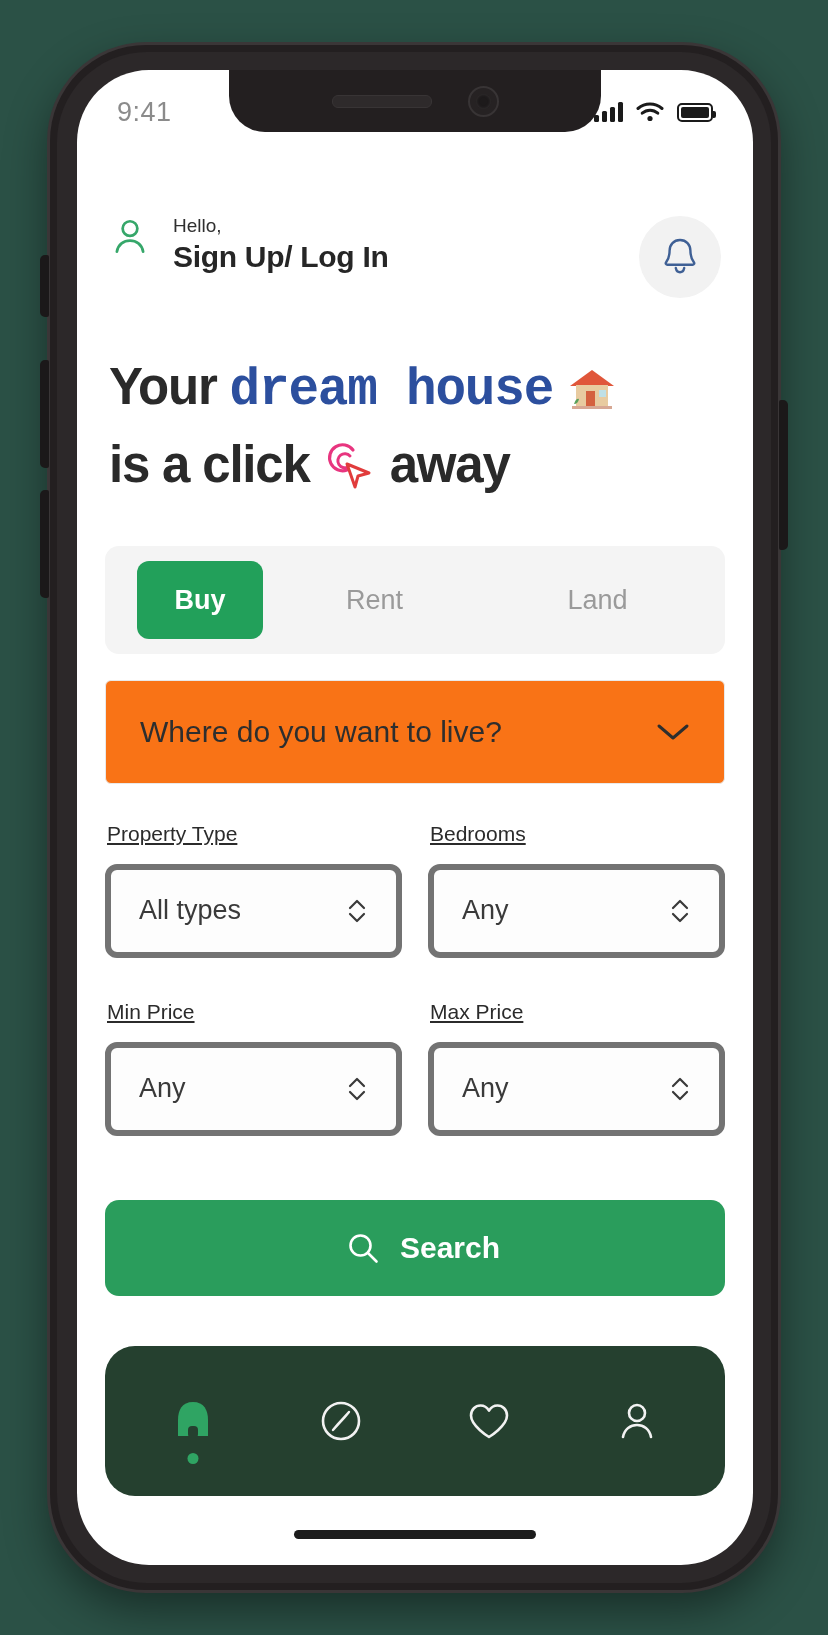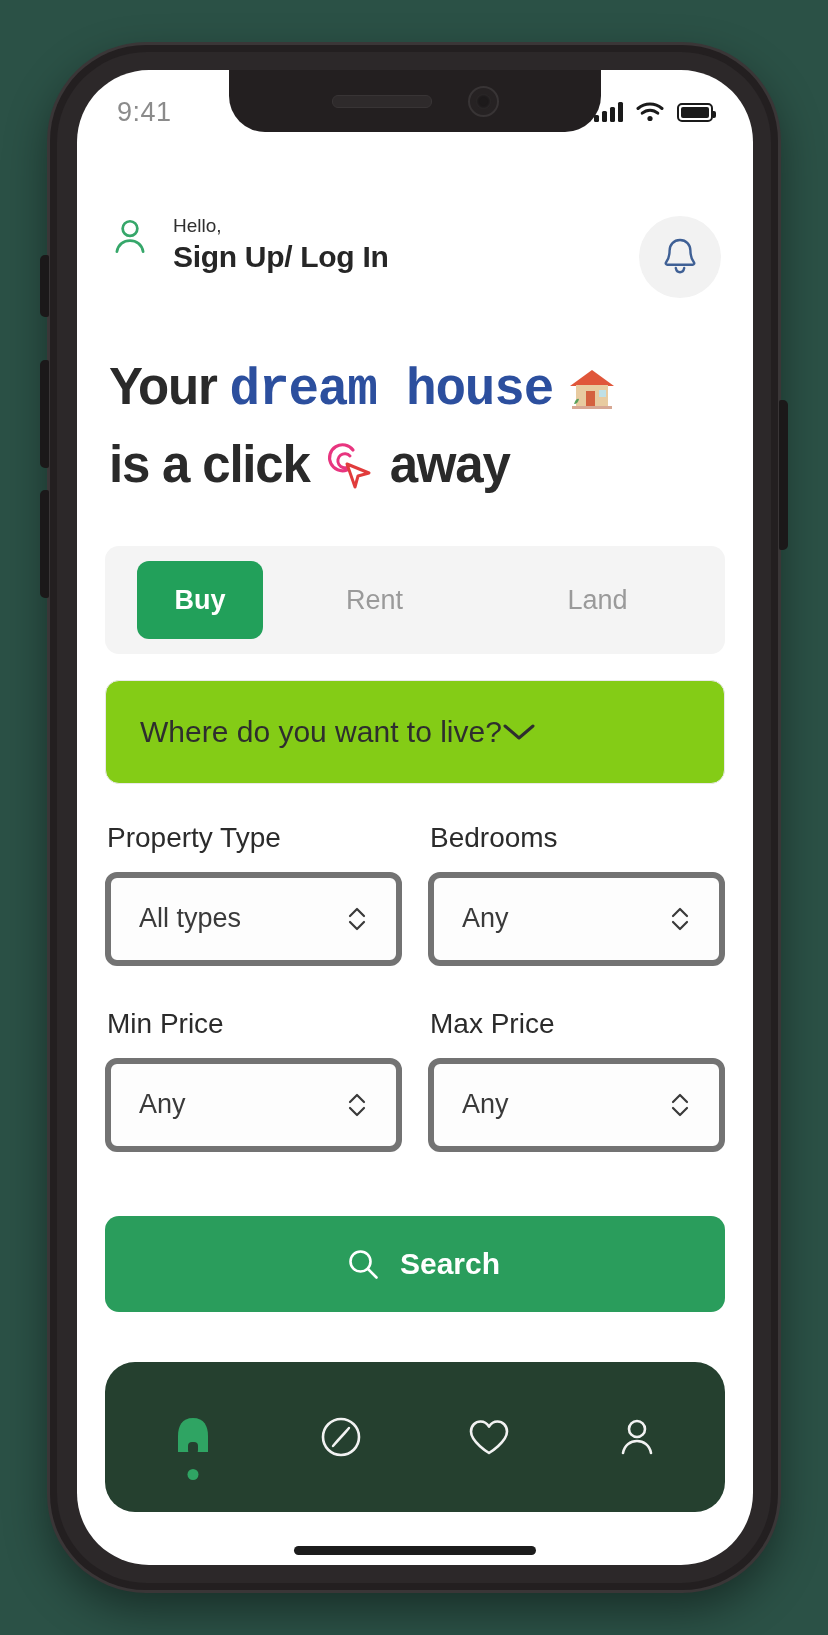--- a/index.html
+++ b/index.html
@@ -211,42 +211,44 @@
     max-width: 126px;
     flex: 0 0 126px;
     margin-left: 16px;
   }
 
   
   .loc-select {
     margin-top: 26px;
     height: 104px;
     border: 1px solid #e9e9e9;
-    border-radius: 14px;
-    background: #84cc16;
-    display: flex;
-    align-items: center;
+    border-radius: 6px;
+    background: #f97316;
+    display: flex;
+    align-items: center;
+    justify-content: space-between;
     padding: 0 34px;
     box-sizing: border-box;
   }
   .loc-text { font-size: 30px; color: #2e2e2e; }
 
   
   .filters {
     margin-top: 38px;
     display: grid;
     grid-template-columns: 1fr 1fr;
     column-gap: 26px;
     row-gap: 0;
   }
   .field-label {
-    font-size: 28px;
+    font-size: 21px;
     color: #2b2b2b;
     margin-bottom: 18px;
     padding-left: 2px;
+    text-decoration: underline;
   }
   .field-label.row2 { margin-top: 42px; }
   .field-box {
     height: 94px;
     border: 6px solid #737373;
     border-radius: 12px;
     background: #fdfdfd;
     display: flex;
     align-items: center;
     justify-content: space-between;

